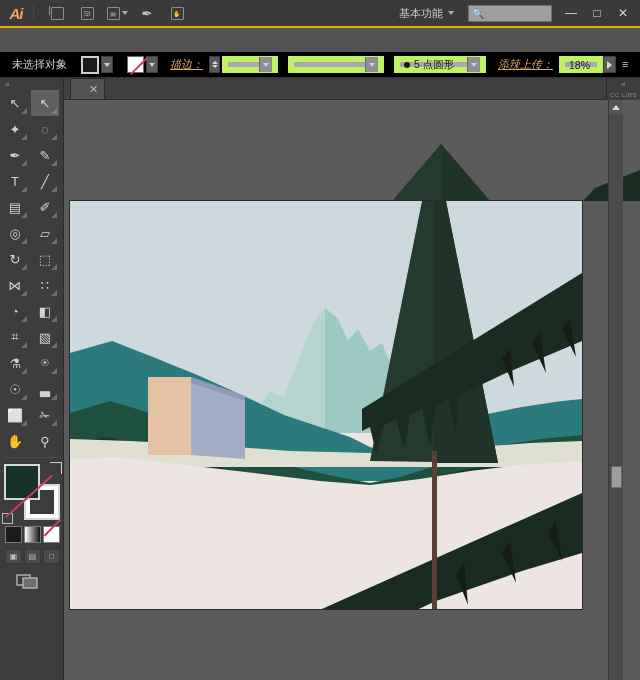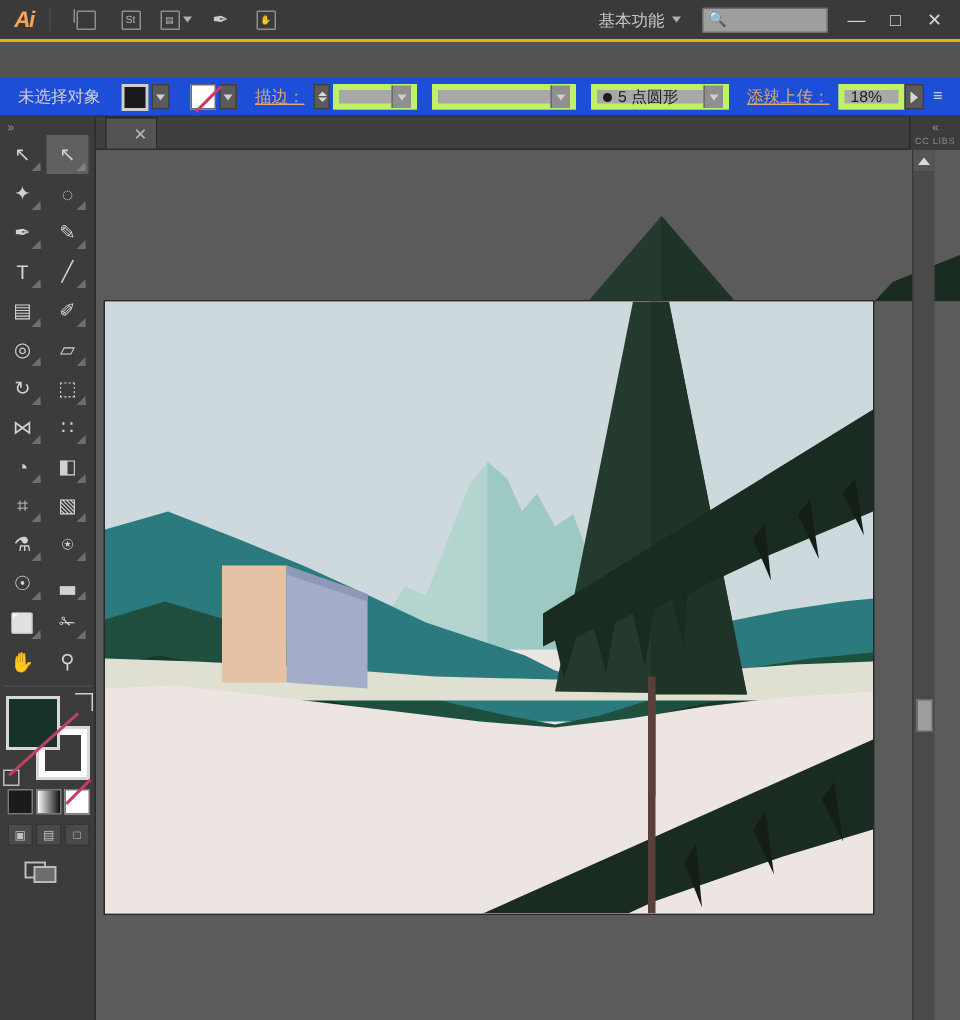--- a/index.html
+++ b/index.html
@@ -71,50 +71,50 @@
   }
   .upload-btn {
     height:22px;background:linear-gradient(#59b8e8,#2f8fc9);
     color:#fff;font-size:11px;display:flex;align-items:center;padding:0 8px;
     border-radius:0 2px 2px 0; border:1px solid #1f6fa5; border-left:none;
   }
 
   
   .optbar {
     position:absolute; left:0; top:52px; width:640px; height:26px;
-    background:#1d4ed8; display:flex; align-items:center;
+    background:#000000; display:flex; align-items:center;
     border-bottom:1px solid #333;
   }
   .opt-text { color:#d0d0d0; font-size:11px; margin-left:12px; white-space:nowrap; }
   .swatch-group { display:flex; align-items:center; margin-left:14px; }
   .swatch {
     width:17px;height:17px;border:1px solid #6a6a6a;background:#fff;
     position:relative;
   }
   .swatch.fill { background:#1b1b1b; border:2px solid #cfcfcf; width:18px;height:18px; }
   .swatch.stroke-none { background:#fff; }
   .swatch.stroke-none::after {
     content:""; position:absolute; left:-1px; top:50%; width:24px;height:1.5px;
     background:#d0395e; transform: rotate(-45deg); transform-origin:center;
   }
   .mini-dd {
     width:12px;height:17px;background:#5a5a5a;border:1px solid #3f3f3f;
     display:flex;align-items:center;justify-content:center;margin-left:2px;
   }
   .dd-caret{width:0;height:0;border-left:3px solid transparent;border-right:3px solid transparent;border-top:4px solid #d0d0d0;}
-  .lbl-link { color:#d9a86a; font-size:11px; margin-left:12px; text-decoration:underline; }
+  .lbl-link { color:#d9a86a; font-size:11px; margin-left:12px; text-decoration:underline;font-style:italic; }
   .spin {
     width:11px;height:17px;margin-left:6px;display:flex;flex-direction:column;
     justify-content:center;align-items:center;background:#5a5a5a;border:1px solid #3f3f3f;
   }
   .spin i{display:block;width:0;height:0;border-left:3px solid transparent;border-right:3px solid transparent;}
   .spin .up{border-bottom:3px solid #d8d8d8;margin-bottom:1px;}
   .spin .dn{border-top:3px solid #d8d8d8;}
   .field {
-    height:17px;background:#a8a8a8;border:4px solid #bef264;
+    height:17px;background:#a8a8a8;border:6px solid #bef264;
     display:flex;align-items:center;color:#1a1a1a;font-size:10.5px;padding:0 4px;
   }
   .field.w1{width:56px;margin-left:2px;}
   .field.w2{width:96px;margin-left:10px;}
   .field.w3{width:92px;margin-left:10px;}
   .field.w4{width:44px;margin-left:6px;}
   .field .grow{flex:1;}
   .field .caret-box{
     width:13px;height:15px;background:#8f8f8f;border-left:1px solid #6a6a6a;
     display:flex;align-items:center;justify-content:center;margin-right:-4px;

